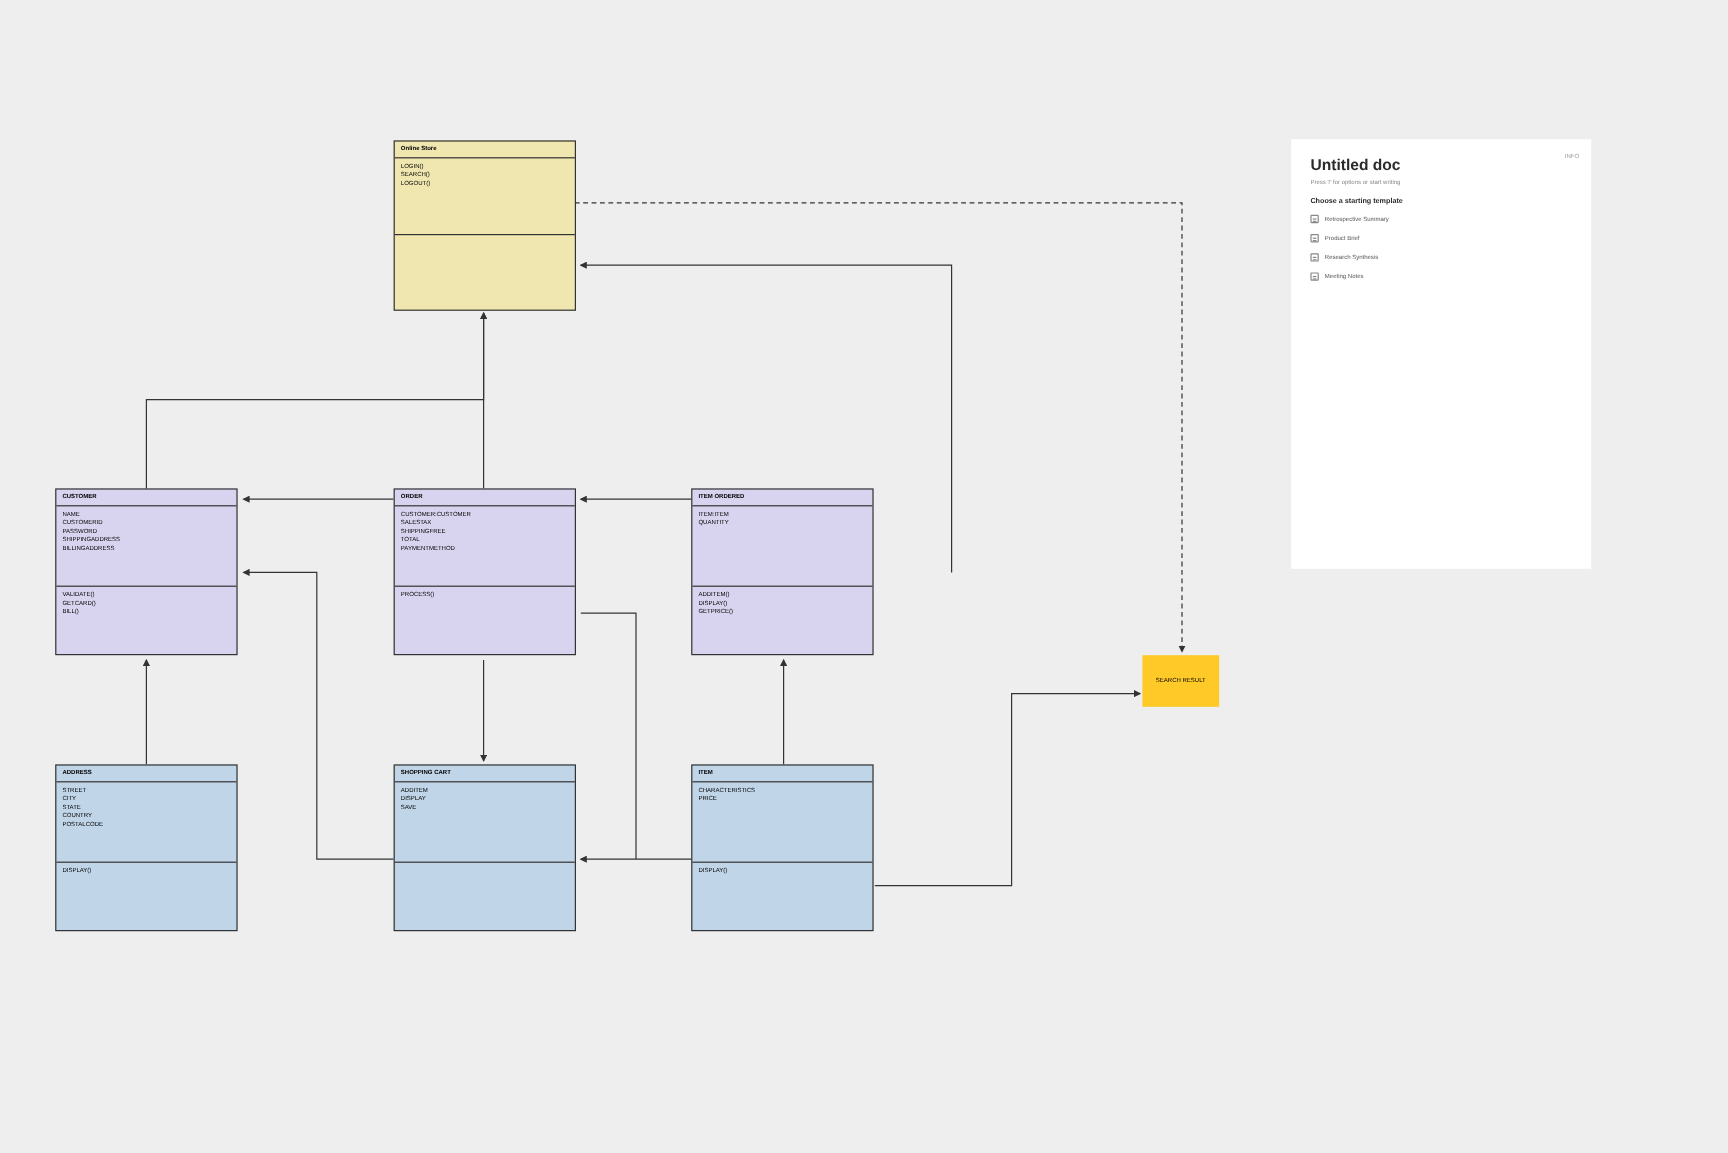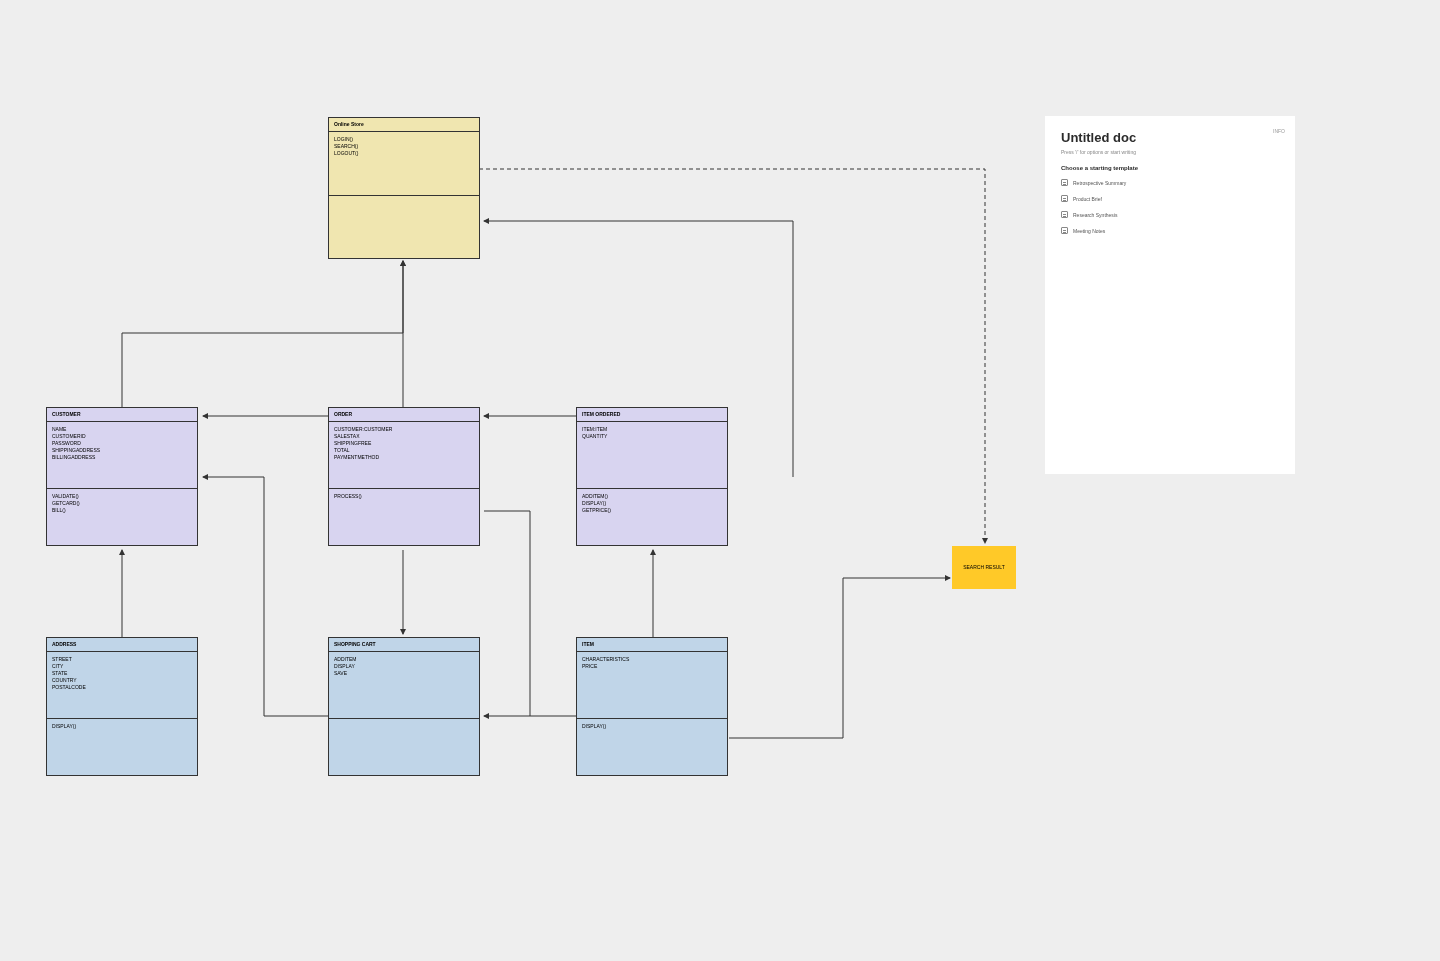--- a/index.html
+++ b/index.html
@@ -48,21 +48,21 @@
   }
   svg.connectors {
     position: absolute;
     left: 0; top: 0;
     width: 1440px; height: 961px;
     pointer-events: none;
   }
   
   .doc-panel {
     position: absolute;
-    left: 1045px; top: 116px;
+    left: 1076px; top: 116px;
     width: 250px; height: 358px;
     background: #fff;
     padding: 14px 16px;
     font-size: 6px;
     color: #333;
   }
   .doc-panel .info {
     position: absolute;
     right: 10px; top: 12px;
     font-size: 5px;

